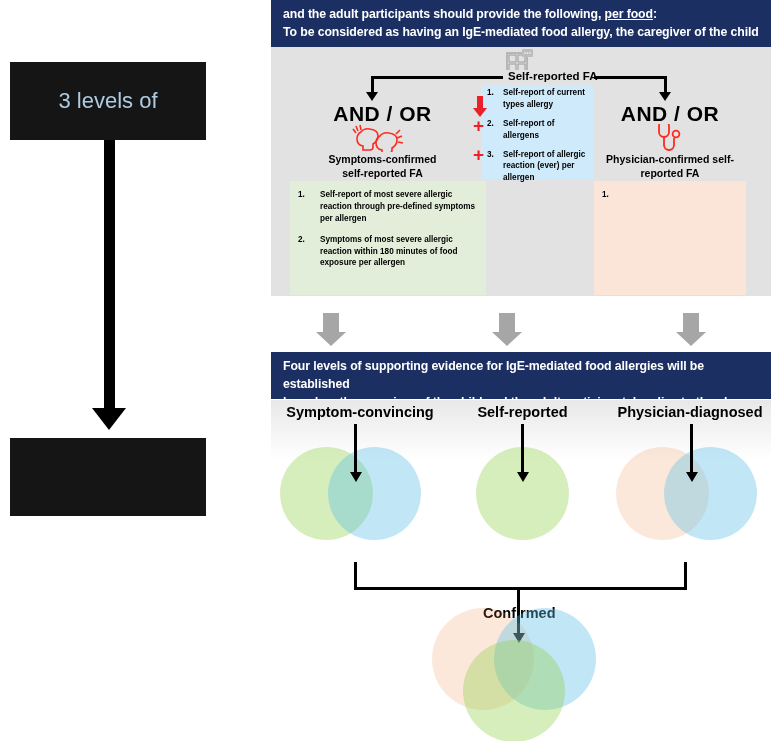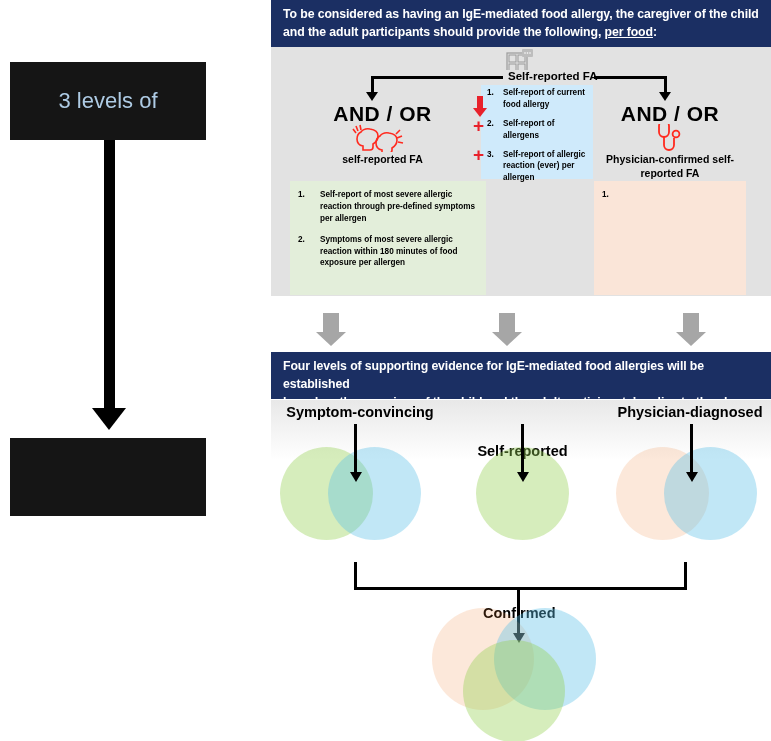--- a/index.html
+++ b/index.html
@@ -110,24 +110,24 @@
 </div>
 
 <div class="abs blackbox" style="left:10px;top:438px;width:196px;height:78px;">
   <div>
   </div>
 </div>
 
 <div class="abs graypanel" style="left:271px;top:0;width:500px;height:296px;"></div>
 
 <div class="abs bluebanner" style="left:271px;top:0;width:500px;height:47px;">
-  <div>To be considered as having an IgE-mediated food allergy, the caregiver of the child</div>
   <div>
     <span>and the adult participants should provide the following, </span><u>per food</u><span>:</span>
   </div>
+  <div>To be considered as having an IgE-mediated food allergy, the caregiver of the child</div>
 </div>
 
 <div class="doc-icon" style="left:504px;top:49px;width:30px;height:26px;">
   <svg width="30" height="26" viewBox="0 0 30 26">
     <rect x="3" y="4" width="20" height="20" fill="none" stroke="#9a9a9a" stroke-width="1.2"></rect>
     <rect x="5" y="6" width="7" height="7" fill="none" stroke="#9a9a9a" stroke-width="1"></rect>
     <rect x="14" y="6" width="7" height="7" fill="none" stroke="#9a9a9a" stroke-width="1"></rect>
     <rect x="5" y="15" width="7" height="7" fill="none" stroke="#9a9a9a" stroke-width="1"></rect>
     <rect x="14" y="15" width="7" height="7" fill="none" stroke="#9a9a9a" stroke-width="1"></rect>
     <rect x="18" y="0" width="11" height="8" rx="1" fill="#bdbdbd"></rect>
@@ -152,40 +152,41 @@
     <g fill="none" stroke="#ff2a1f" stroke-width="1.6">
       <path d="M14 8 q-4 2 -4 7 q0 6 6 7 l0 4 l7 0 q3 0 3 -3 l0 -3 q5 -3 5 -8 q0 -6 -8 -7 q-6 -1 -9 3z"></path>
       <path d="M9 2 l2 5 M13 1 l1 5 M6 5 l3 4"></path>
       <path d="M33 12 q-4 2 -4 7 q0 6 6 7 l0 3 l7 0 q3 0 3 -3 l0 -2 q5 -3 5 -8 q0 -6 -8 -7 q-6 -1 -9 3z"></path>
       <path d="M50 14 l5 -2 M51 18 l5 1 M49 10 l4 -4"></path>
     </g>
   </svg>
 </div>
 
 <div class="abs branch-title" style="left:290px;top:152px;width:185px;">
+  <div>Symptoms-confirmed</div>
   <div>self-reported FA</div>
 </div>
 
 <div class="abs panel panel-green" style="left:290px;top:181px;width:196px;height:114px;padding:8px 10px 0 8px;">
   <div class="itemrow" style="margin-bottom:9px;">
     <div class="itemnum">1.</div>
     <div class="itemtxt">Self-report of most severe allergic reaction through pre-defined symptoms per allergen</div>
   </div>
   <div class="itemrow">
     <div class="itemnum">2.</div>
     <div class="itemtxt">Symptoms of most severe allergic reaction within 180 minutes of food exposure per allergen</div>
   </div>
 </div>
 
 <div class="abs panel panel-blue" style="left:481px;top:85px;width:112px;height:94px;"></div>
 
 <div class="abs" style="left:487px;top:87px;width:104px;">
   <div class="itemrow" style="margin-bottom:7px;">
     <div class="itemnum" style="width:16px;">1.</div>
-    <div class="itemtxt">Self-report of current food allergy</div>
+    <div class="itemtxt">Self-report of current types allergy</div>
   </div>
   <div class="itemrow" style="margin-bottom:7px;">
     <div class="itemnum" style="width:16px;">2.</div>
     <div class="itemtxt">Self-report of allergens</div>
   </div>
   <div class="itemrow">
     <div class="itemnum" style="width:16px;">3.</div>
     <div class="itemtxt">Self-report of allergic reaction (ever) per allergen</div>
   </div>
 </div>
@@ -235,21 +236,21 @@
 </div>
 
 <div class="abs bluebanner" style="left:271px;top:352px;width:500px;height:47px;">
   <div>Four levels of supporting evidence for IgE-mediated food allergies will be established</div>
   <div>based on the caregiver of the child and the adult participants’ replies to the above:</div>
 </div>
 
 <div class="fade"></div>
 
 <div class="abs venn-label" style="left:265px;top:404px;width:190px;">Symptom-convincing</div>
-<div class="abs venn-label" style="left:455px;top:404px;width:135px;margin-top:39px;">Self-reported</div>
+<div class="abs venn-label" style="left:455px;top:404px;width:135px;">Self-reported</div>
 <div class="abs venn-label" style="left:610px;top:404px;width:160px;">Physician-diagnosed</div>
 
 <div class="vennwrap" style="left:280px;top:447px;width:190px;height:95px;">
   <div class="circle c-green" style="left:0px;top:0px;width:93px;height:93px;"></div>
   <div class="circle c-blue" style="left:48px;top:0px;width:93px;height:93px;"></div>
 </div>
 <div class="abs" style="left:350px;top:424px;width:12px;height:62px;">
   <div class="thin-shaft abs" style="left:4px;top:0;height:52px;"></div>
   <div class="thin-head abs" style="left:0;top:48px;"></div>
 </div>

